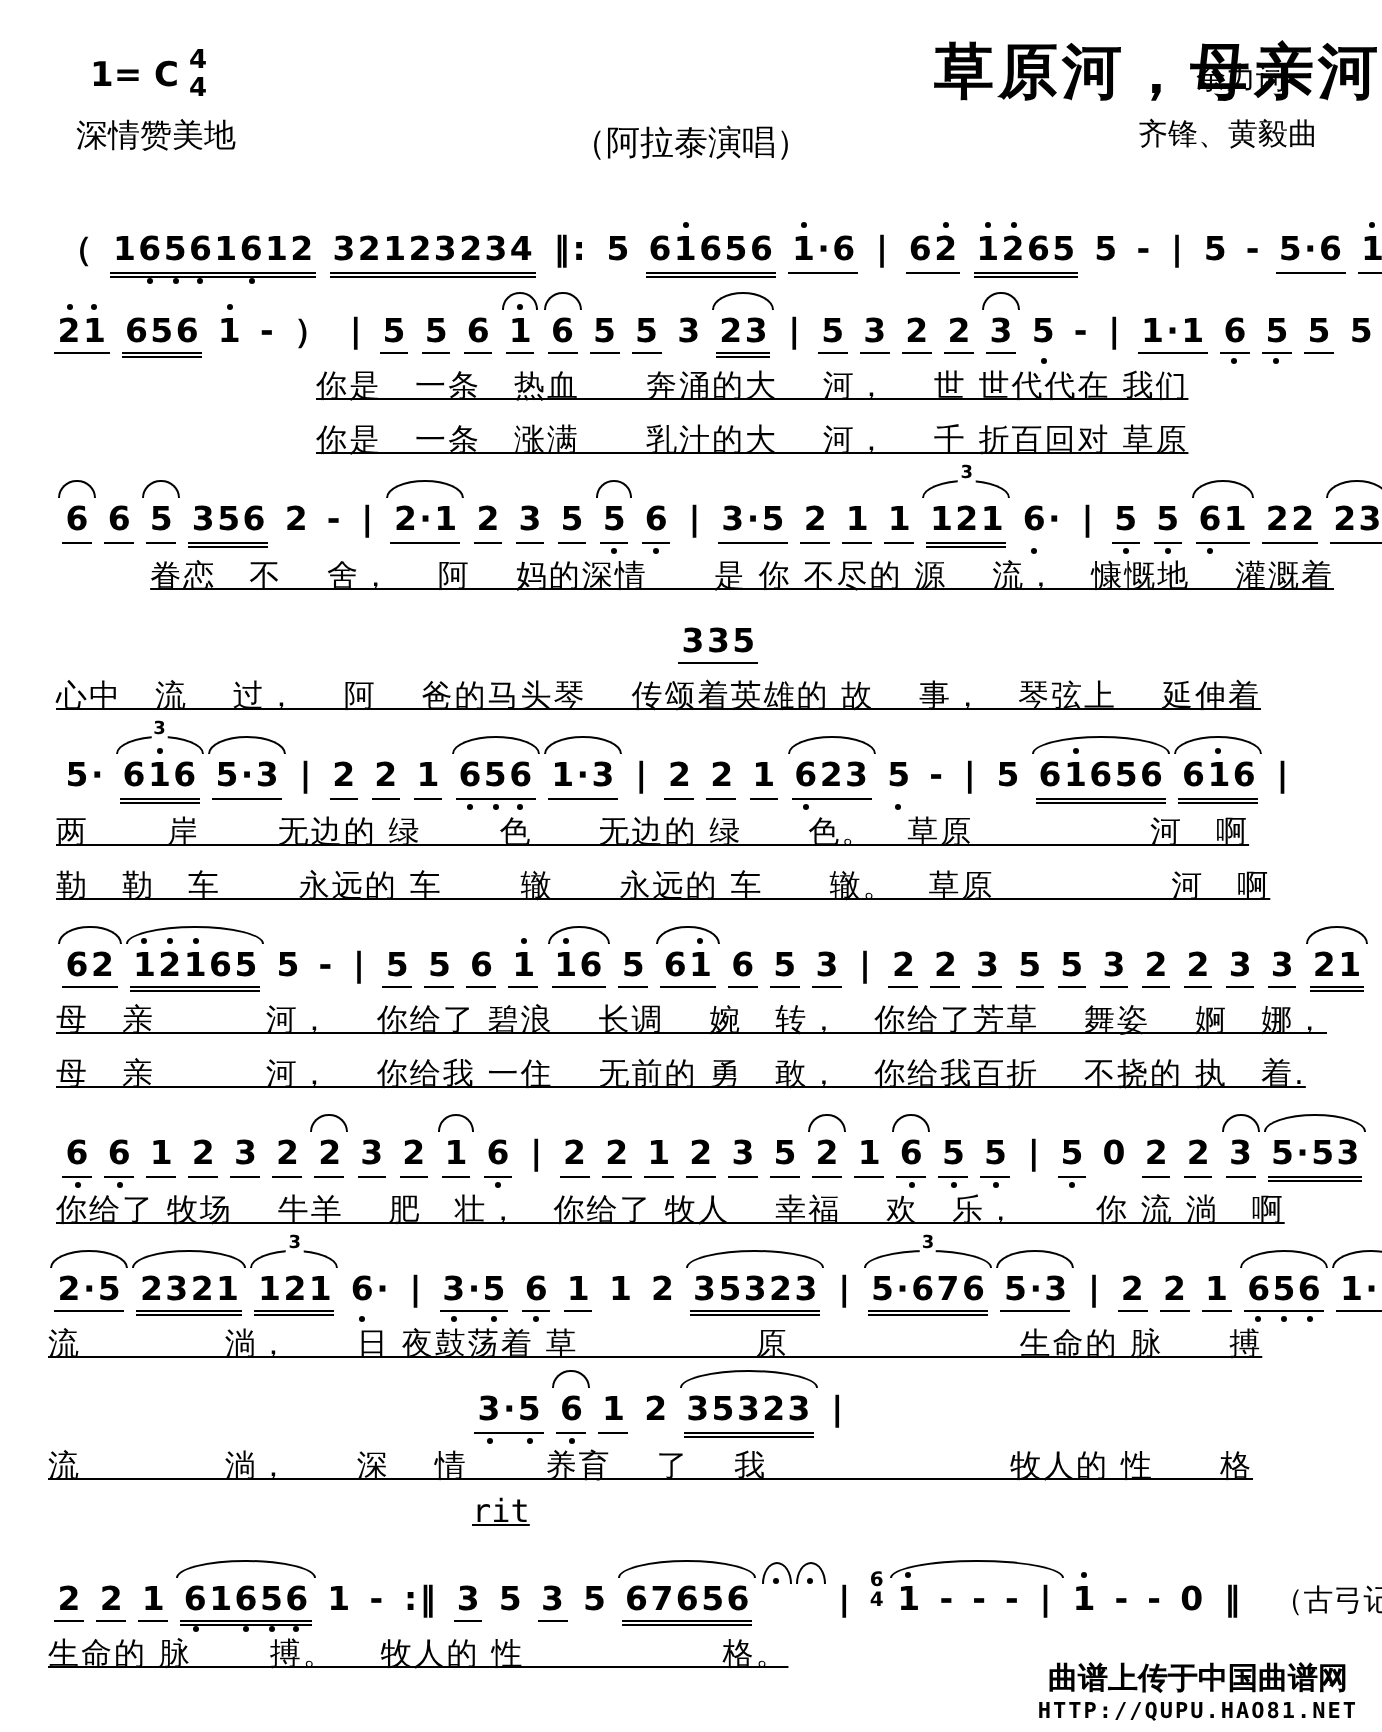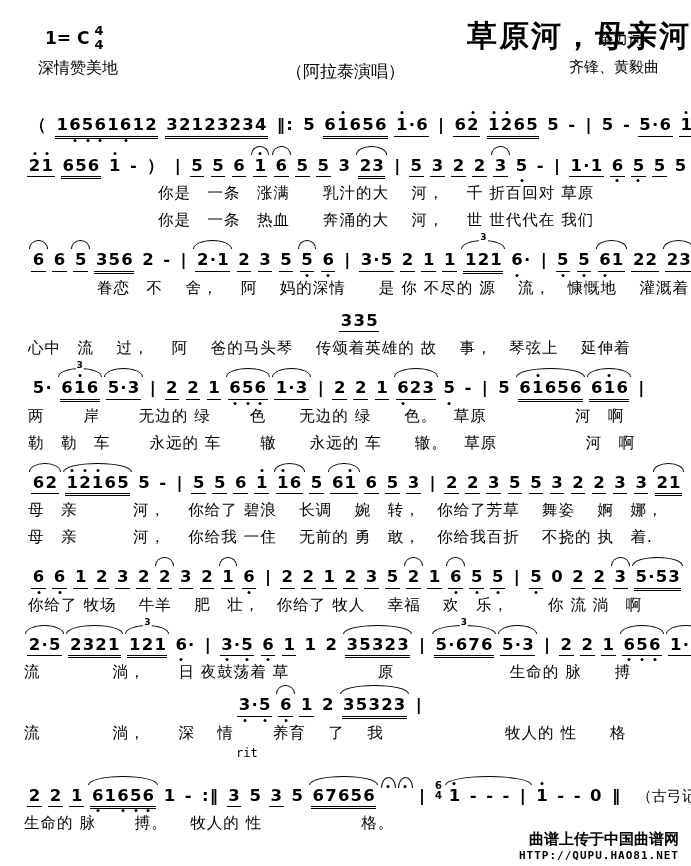--- a/index.html
+++ b/index.html
@@ -11,26 +11,26 @@
   
   .header{position:relative;height:92px;}
   .keysig{position:absolute;left:45px;top:24px;font-size:17px;font-weight:bold;display:flex;align-items:center;}
   .keysig .frac{display:inline-flex;flex-direction:column;font-size:13px;line-height:1.05;margin-left:5px;text-align:center;}
   .expression{position:absolute;left:38px;top:58px;font-size:16px;}
   .title{position:absolute;left:0;right:0;top:16px;text-align:right;font-size:30px;font-weight:bold;letter-spacing:2px;}
   .subtitle{position:absolute;left:0;right:0;top:60px;text-align:center;font-size:17px;}
   .lyricist{position:absolute;right:48px;top:30px;font-size:15px;}
   .composer{position:absolute;right:32px;top:58px;font-size:15px;}
   
-  .score{padding:4px 2px 0 6px;}
+  .score{padding:4px 24px 0 6px;text-decoration:underline;}
   .row{white-space:nowrap;}
   .row.notes{margin-top:21px;line-height:1;}
   .row.insert{margin-top:14px;line-height:1;}
   .row.lyric{margin-top:6px;font-size:15.5px;white-space:pre;letter-spacing:1px;}
-  .row.rit{margin-top:2px;font-size:12px;font-family:"DejaVu Sans Mono","Liberation Mono",monospace;}
+  .row.rit{margin-top:2px;font-size:16px;font-family:"DejaVu Sans Mono","Liberation Mono",monospace;}
   .tok{display:inline-block;position:relative;font-weight:bold;font-size:16.5px;
        margin:0 3.2px;padding:0 1px 2px 1px;vertical-align:baseline;}
   .tok.bar{margin:0 4px;}
   .tok.txt{font-weight:normal;font-size:15px;margin-left:10px;}
   .tok .n{position:relative;display:inline-block;padding:0 0.6px;}
   .tok .n.da::before{content:"";position:absolute;top:-6px;left:50%;transform:translateX(-50%);
        width:3px;height:3px;border-radius:50%;background:#000;}
   .tok .n.db::after{content:"";position:absolute;bottom:-8px;left:50%;transform:translateX(-50%);
        width:3px;height:3px;border-radius:50%;background:#000;}
   .tok.u1,.tok.u2{border-bottom:1.4px solid #000;}
@@ -41,21 +41,21 @@
   .tok .trin{position:absolute;top:-19px;left:50%;transform:translateX(-50%);
        font-size:9px;font-style:normal;font-weight:bold;background:#fff;padding:0 1px;}
   .tok.ferm{width:13px;height:9px;top:-13px;margin:0 1px;}
   .tok.ferm::before{content:"";position:absolute;left:0;right:0;top:0;bottom:0;
        border:1.5px solid #000;border-bottom:none;border-radius:50% 50% 0 0/100% 100% 0 0;}
   .tok.ferm::after{content:"";position:absolute;left:50%;bottom:0;width:3px;height:3px;
        background:#000;border-radius:50%;transform:translateX(-50%);}
   .tok.meter{font-size:10px;line-height:1;vertical-align:2px;margin-right:1px;}
   .tok.meter b{display:block;text-align:center;}
   
-  .footer{position:absolute;right:12px;bottom:4px;text-align:right;margin-left:30px;}
+  .footer{position:absolute;right:12px;bottom:4px;text-align:center;margin-left:30px;}
   .footer .site{font-size:15px;font-weight:bold;}
   .footer .url{font-size:11px;font-weight:bold;letter-spacing:1px;
        font-family:"DejaVu Sans Mono","Liberation Mono",monospace;text-transform:uppercase;}
 </style>
 </head>
 <body>
 
 <div class="page">
 
   <div class="header">
@@ -69,22 +69,22 @@
     <div class="expression">深情赞美地</div>
     <div class="title">草原河，母亲河</div>
     <div class="subtitle">（阿拉泰演唱）</div>
     <div class="lyricist">余力词</div>
     <div class="composer">齐锋、黄毅曲</div>
   </div>
 
   <div class="score" id="score">
       <div class="row notes" style="padding-left: 18px;"><span class="tok bar"><span class="n">（</span></span><span class="tok u2"><span class="n">1</span><span class="n db">6</span><span class="n db">5</span><span class="n db">6</span><span class="n">1</span><span class="n db">6</span><span class="n">1</span><span class="n">2</span><i class="l2"></i></span><span class="tok u2"><span class="n">3</span><span class="n">2</span><span class="n">1</span><span class="n">2</span><span class="n">3</span><span class="n">2</span><span class="n">3</span><span class="n">4</span><i class="l2"></i></span><span class="tok bar"><span class="n">‖</span><span class="n">:</span></span><span class="tok"><span class="n">5</span></span><span class="tok u2"><span class="n">6</span><span class="n da">1</span><span class="n">6</span><span class="n">5</span><span class="n">6</span><i class="l2"></i></span><span class="tok u1"><span class="n da">1</span><span class="n">·</span><span class="n">6</span></span><span class="tok bar"><span class="n">|</span></span><span class="tok u1"><span class="n">6</span><span class="n da">2</span></span><span class="tok u2"><span class="n da">1</span><span class="n da">2</span><span class="n">6</span><span class="n">5</span><i class="l2"></i></span><span class="tok"><span class="n">5</span></span><span class="tok"><span class="n">-</span></span><span class="tok bar"><span class="n">|</span></span><span class="tok"><span class="n">5</span></span><span class="tok"><span class="n">-</span></span><span class="tok u1"><span class="n">5</span><span class="n">·</span><span class="n">6</span></span><span class="tok u1"><span class="n da">1</span></span></div>
       <div class="row notes" style="padding-left: 18px;"><span class="tok u1"><span class="n da">2</span><span class="n da">1</span></span><span class="tok u2"><span class="n">6</span><span class="n">5</span><span class="n">6</span><i class="l2"></i></span><span class="tok"><span class="n da">1</span></span><span class="tok"><span class="n">-</span></span><span class="tok bar"><span class="n">）</span></span><span class="tok bar"><span class="n">|</span></span><span class="tok u1"><span class="n">5</span></span><span class="tok u1"><span class="n">5</span></span><span class="tok u1"><span class="n">6</span></span><span class="tok u1"><span class="n da">1</span><i class="arc"></i></span><span class="tok u1"><span class="n">6</span><i class="arc"></i></span><span class="tok u1"><span class="n">5</span></span><span class="tok u1"><span class="n">5</span></span><span class="tok"><span class="n">3</span></span><span class="tok u2"><span class="n">2</span><span class="n">3</span><i class="l2"></i><i class="arc"></i></span><span class="tok bar"><span class="n">|</span></span><span class="tok u1"><span class="n">5</span></span><span class="tok u1"><span class="n">3</span></span><span class="tok u1"><span class="n">2</span></span><span class="tok u1"><span class="n">2</span></span><span class="tok u1"><span class="n">3</span><i class="arc"></i></span><span class="tok"><span class="n db">5</span></span><span class="tok"><span class="n">-</span></span><span class="tok bar"><span class="n">|</span></span><span class="tok u1"><span class="n">1</span><span class="n">·</span><span class="n">1</span></span><span class="tok u1"><span class="n db">6</span></span><span class="tok u1"><span class="n db">5</span></span><span class="tok u1"><span class="n">5</span></span><span class="tok"><span class="n">5</span></span></div>
+      <div class="row lyric" style="padding-left: 152px;">你是　一条　热血　　奔涌的大　 河，　 世 世代代在 我们</div>
       <div class="row lyric" style="padding-left: 152px;">你是　一条　涨满　　乳汁的大　 河，　 千 折百回对 草原</div>
-      <div class="row lyric" style="padding-left: 152px;">你是　一条　热血　　奔涌的大　 河，　 世 世代代在 我们</div>
       <div class="row notes" style="padding-left: 22px;"><span class="tok u1"><span class="n">6</span><i class="arc"></i></span><span class="tok u1"><span class="n">6</span></span><span class="tok u1"><span class="n">5</span><i class="arc"></i></span><span class="tok u2"><span class="n">3</span><span class="n">5</span><span class="n">6</span><i class="l2"></i></span><span class="tok"><span class="n">2</span></span><span class="tok"><span class="n">-</span></span><span class="tok bar"><span class="n">|</span></span><span class="tok u1"><span class="n">2</span><span class="n">·</span><span class="n">1</span><i class="arc"></i></span><span class="tok u1"><span class="n">2</span></span><span class="tok u1"><span class="n">3</span></span><span class="tok u1"><span class="n">5</span></span><span class="tok u1"><span class="n db">5</span><i class="arc"></i></span><span class="tok u1"><span class="n db">6</span></span><span class="tok bar"><span class="n">|</span></span><span class="tok u1"><span class="n">3</span><span class="n">·</span><span class="n">5</span></span><span class="tok u1"><span class="n">2</span></span><span class="tok u1"><span class="n">1</span></span><span class="tok u1"><span class="n">1</span></span><span class="tok u2"><span class="n">1</span><span class="n">2</span><span class="n">1</span><i class="l2"></i><i class="arc"></i><i class="trin">3</i></span><span class="tok"><span class="n db">6</span><span class="n">·</span></span><span class="tok bar"><span class="n">|</span></span><span class="tok u1"><span class="n db">5</span></span><span class="tok u1"><span class="n db">5</span></span><span class="tok u1"><span class="n db">6</span><span class="n">1</span><i class="arc"></i></span><span class="tok u1"><span class="n">2</span><span class="n">2</span></span><span class="tok u1"><span class="n">2</span><span class="n">3</span><i class="arc"></i></span></div>
       <div class="row lyric" style="padding-left: 22px; text-align: right;">眷恋　不　 舍，　 阿　 妈的深情　　是 你 不尽的 源　 流，　慷慨地　 灌溉着</div>
       <div class="row insert" style="padding-left: 330px;"><span class="tok u1"><span class="n">3</span><span class="n">3</span><span class="n">5</span></span></div>
       <div class="row lyric" style="padding-left: 22px;">心中　流　 过，　 阿　 爸的马头琴　 传颂着英雄的 故　 事，　琴弦上　 延伸着</div>
       <div class="row notes" style="padding-left: 22px;"><span class="tok"><span class="n">5</span><span class="n">·</span></span><span class="tok u2"><span class="n">6</span><span class="n da">1</span><span class="n">6</span><i class="l2"></i><i class="arc"></i><i class="trin">3</i></span><span class="tok u1"><span class="n">5</span><span class="n">·</span><span class="n">3</span><i class="arc"></i></span><span class="tok bar"><span class="n">|</span></span><span class="tok u1"><span class="n">2</span></span><span class="tok u1"><span class="n">2</span></span><span class="tok u1"><span class="n">1</span></span><span class="tok u1"><span class="n db">6</span><span class="n db">5</span><span class="n db">6</span><i class="arc"></i></span><span class="tok u1"><span class="n">1</span><span class="n">·</span><span class="n">3</span><i class="arc"></i></span><span class="tok bar"><span class="n">|</span></span><span class="tok u1"><span class="n">2</span></span><span class="tok u1"><span class="n">2</span></span><span class="tok u1"><span class="n">1</span></span><span class="tok u1"><span class="n db">6</span><span class="n">2</span><span class="n">3</span><i class="arc"></i></span><span class="tok"><span class="n db">5</span></span><span class="tok"><span class="n">-</span></span><span class="tok bar"><span class="n">|</span></span><span class="tok"><span class="n">5</span></span><span class="tok u2"><span class="n">6</span><span class="n da">1</span><span class="n">6</span><span class="n">5</span><span class="n">6</span><i class="l2"></i><i class="arc"></i></span><span class="tok u2"><span class="n">6</span><span class="n da">1</span><span class="n">6</span><i class="l2"></i><i class="arc"></i></span><span class="tok bar"><span class="n">|</span></span></div>
       <div class="row lyric" style="padding-left: 22px;">两　　 岸　　 无边的 绿　　 色　　无边的 绿　　色。　草原　　　　　 河　啊</div>
       <div class="row lyric" style="padding-left: 22px;">勒　勒　车　　 永远的 车　　 辙　　永远的 车　　辙。　草原　　　　　 河　啊</div>
       <div class="row notes" style="padding-left: 22px;"><span class="tok u1"><span class="n">6</span><span class="n">2</span><i class="arc"></i></span><span class="tok u2"><span class="n da">1</span><span class="n da">2</span><span class="n da">1</span><span class="n">6</span><span class="n">5</span><i class="l2"></i><i class="arc"></i></span><span class="tok"><span class="n">5</span></span><span class="tok"><span class="n">-</span></span><span class="tok bar"><span class="n">|</span></span><span class="tok u1"><span class="n">5</span></span><span class="tok u1"><span class="n">5</span></span><span class="tok u1"><span class="n">6</span></span><span class="tok u1"><span class="n da">1</span></span><span class="tok u1"><span class="n da">1</span><span class="n">6</span><i class="arc"></i></span><span class="tok u1"><span class="n">5</span></span><span class="tok u1"><span class="n">6</span><span class="n da">1</span><i class="arc"></i></span><span class="tok u1"><span class="n">6</span></span><span class="tok u1"><span class="n">5</span></span><span class="tok u1"><span class="n">3</span></span><span class="tok bar"><span class="n">|</span></span><span class="tok u1"><span class="n">2</span></span><span class="tok u1"><span class="n">2</span></span><span class="tok u1"><span class="n">3</span></span><span class="tok u1"><span class="n">5</span></span><span class="tok u1"><span class="n">5</span></span><span class="tok u1"><span class="n">3</span></span><span class="tok u1"><span class="n">2</span></span><span class="tok u1"><span class="n">2</span></span><span class="tok u1"><span class="n">3</span></span><span class="tok u1"><span class="n">3</span></span><span class="tok u2"><span class="n">2</span><span class="n">1</span><i class="l2"></i><i class="arc"></i></span><span class="tok bar"><span class="n">|</span></span></div>
       <div class="row lyric" style="padding-left: 22px;">母　亲　　　 河，　 你给了 碧浪　 长调　 婉　转，　你给了芳草　 舞姿　 婀　娜，</div>
       <div class="row lyric" style="padding-left: 22px;">母　亲　　　 河，　 你给我 一住　 无前的 勇　敢，　你给我百折　 不挠的 执　着.</div>

